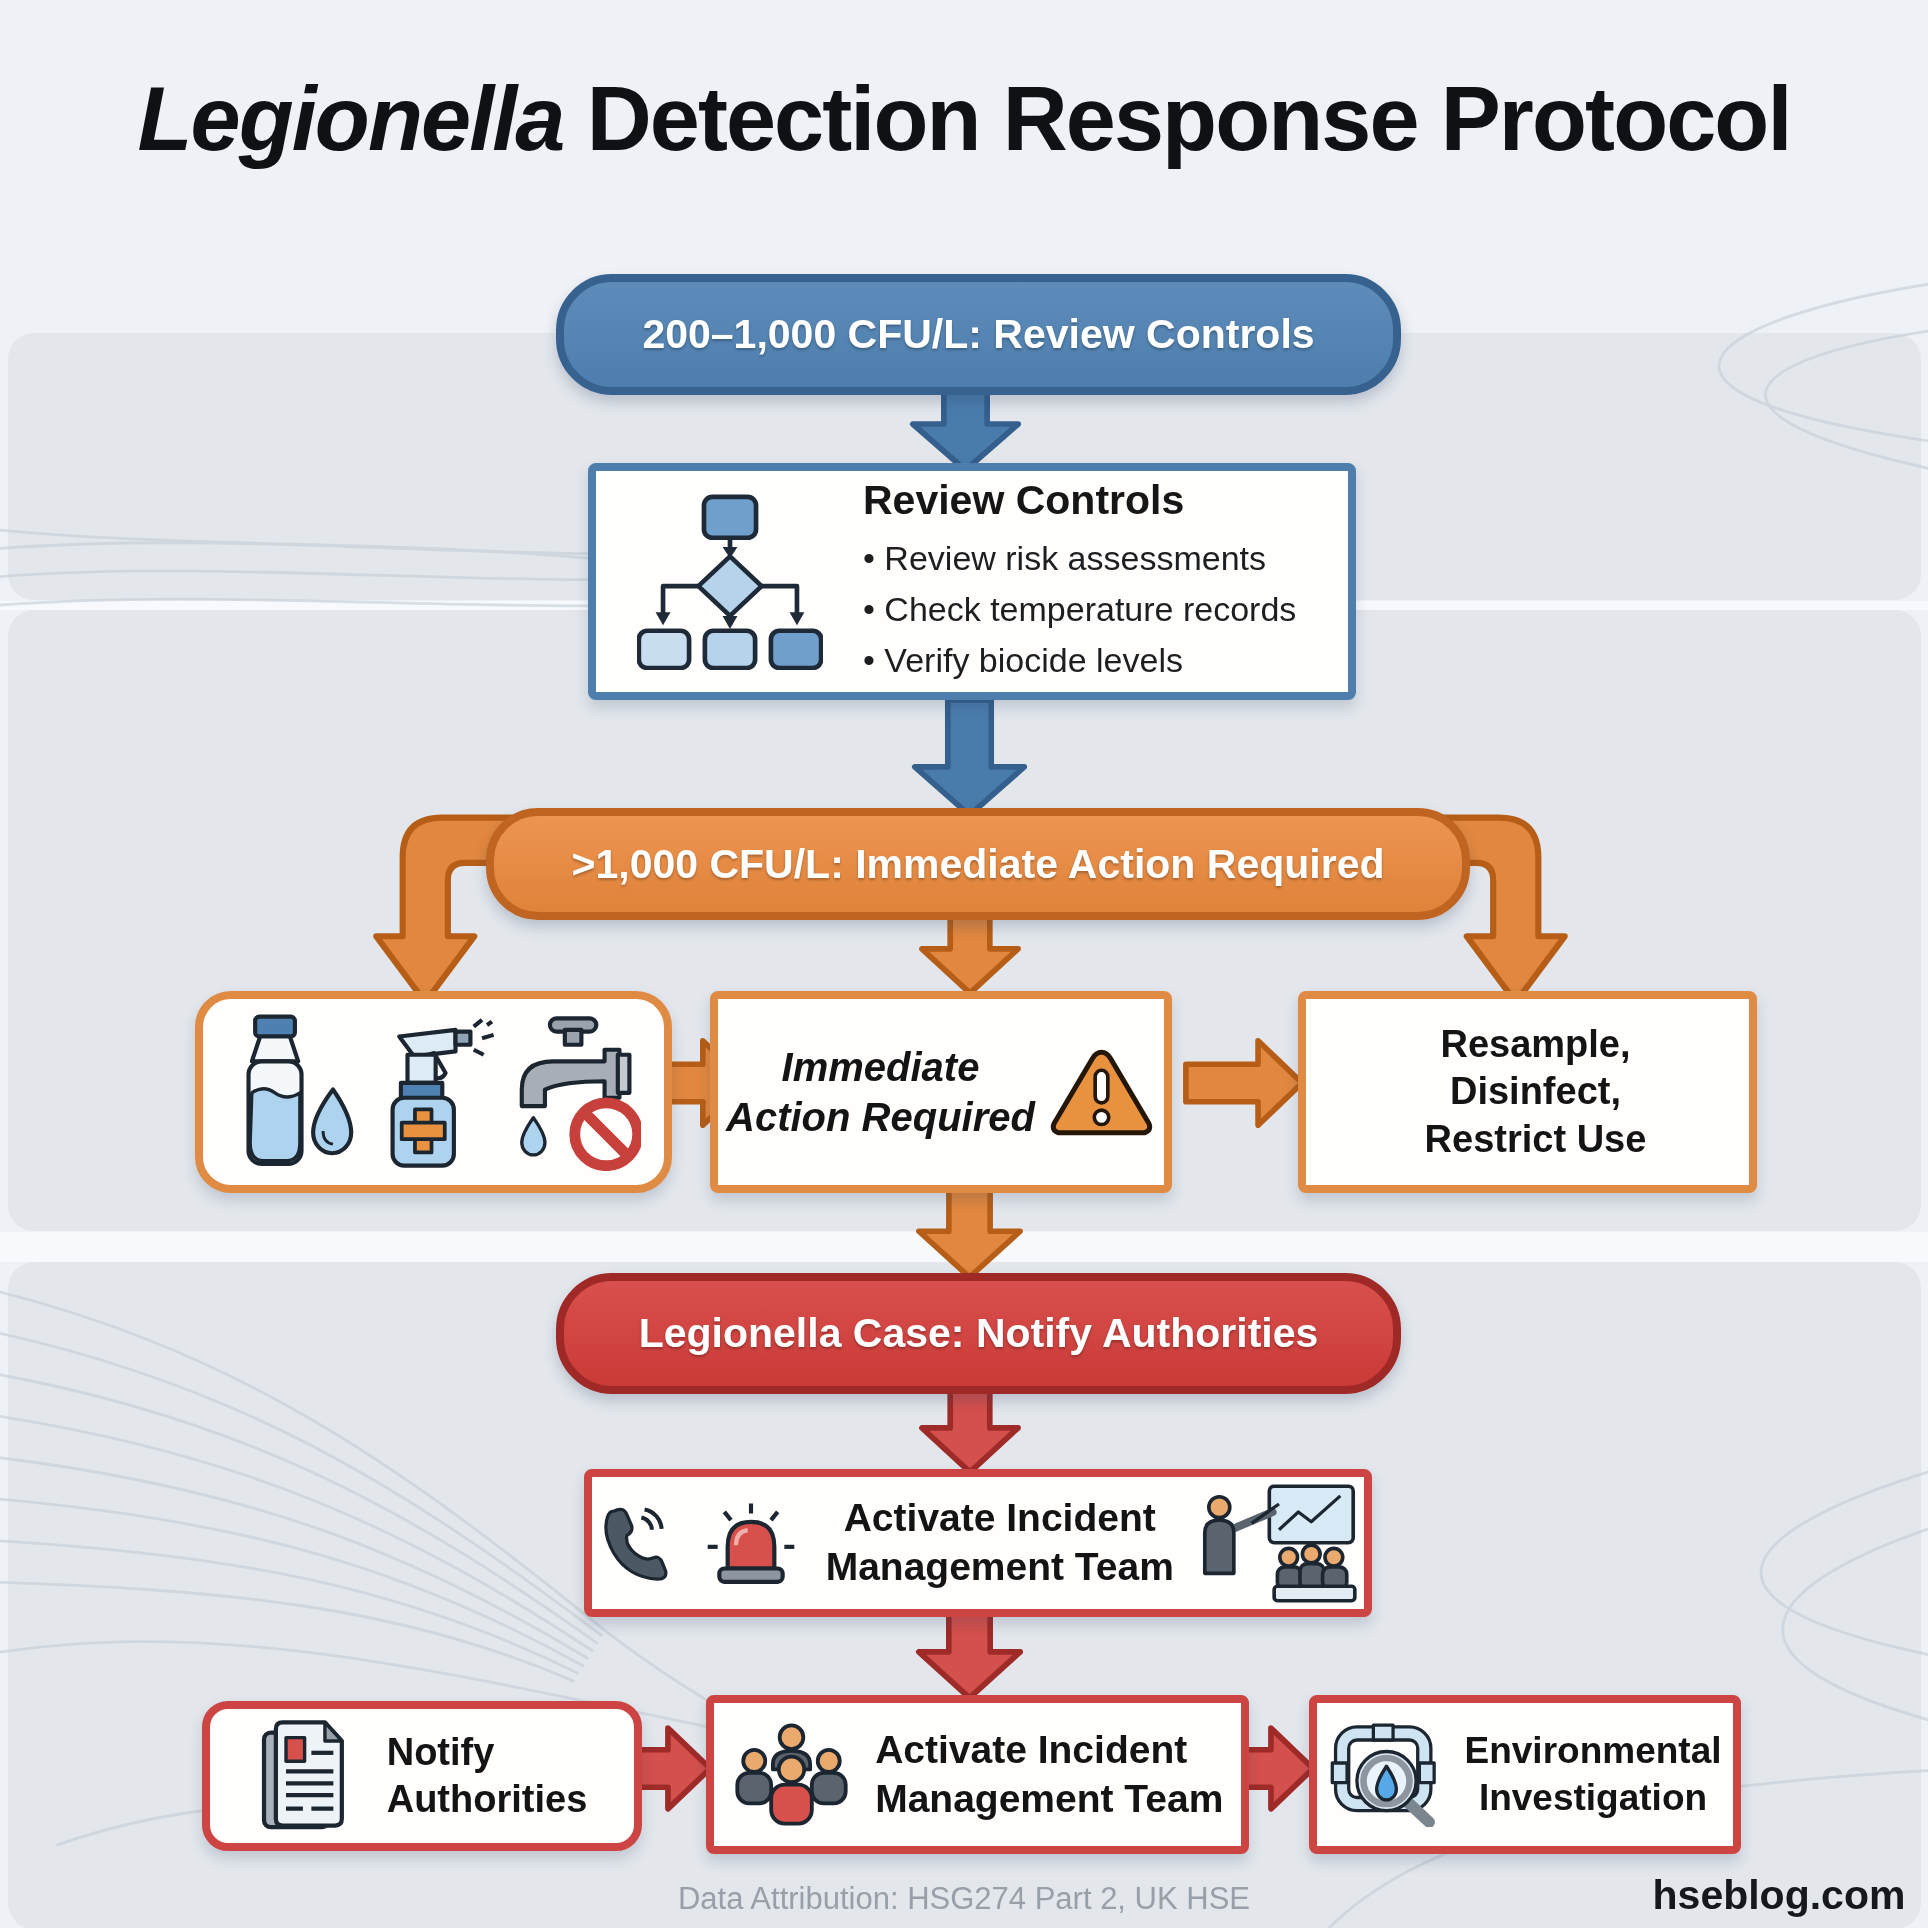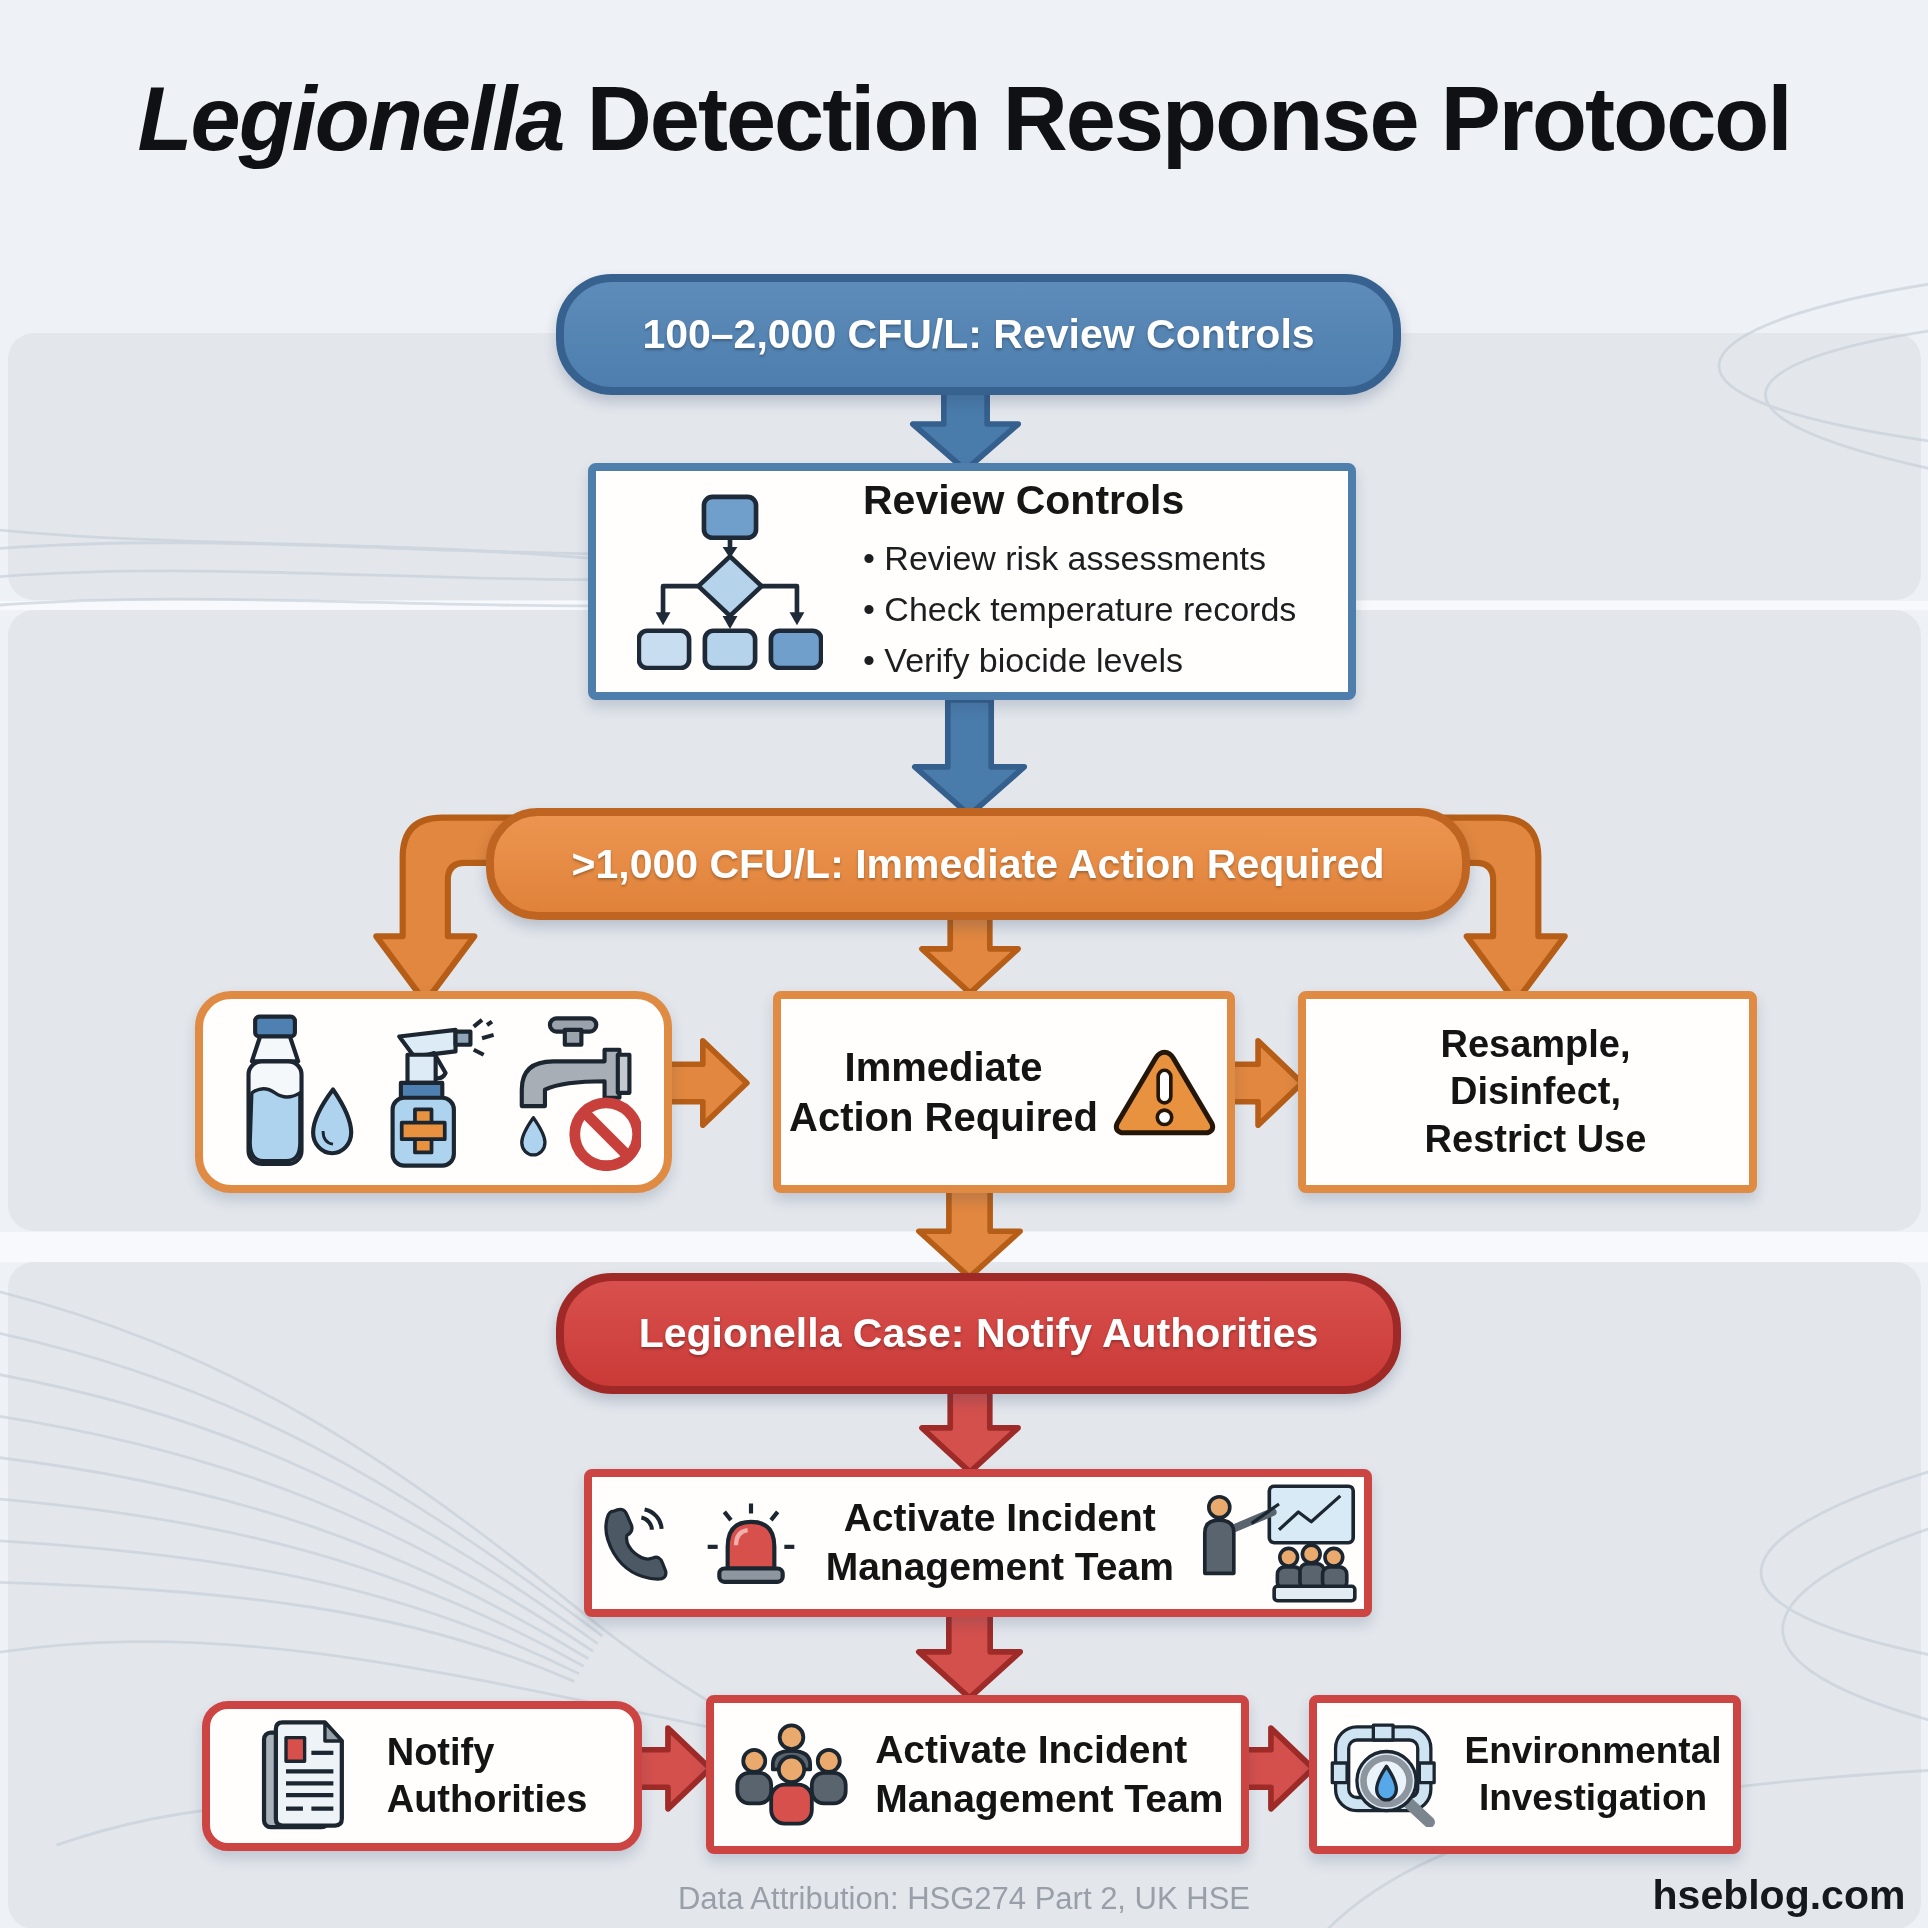--- a/index.html
+++ b/index.html
@@ -62,21 +62,21 @@
     <path d="M-30,1760 C300,1700 600,1820 1100,1900"></path>
     <path d="M2060,1560 C1860,1620 1760,1700 2060,1760"></path>
     <path d="M2060,1620 C1880,1680 1800,1760 2060,1830"></path>
     <path d="M1400,2060 C1500,1950 1700,1900 2060,1880"></path>
     <path d="M60,1960 Q260,1890 480,1935"></path>
   </svg>
 
   <div id="title"><span class="ital">Legionella</span><span> Detection Response Protocol</span></div>
 
   <div class="pill pill-blue" style="left:556px;top:274px;width:829px;height:105px;">
-    <span>100–2,000 CFU/L: Review Controls</span>
+    <span>200–1,000 CFU/L: Review Controls</span>
   </div>
 
   <svg class="arrow" style="left:909px;top:375px;" width="113" height="98" viewBox="0 0 120 104">
     <polygon points="37,3 83,3 83,52 116,52 60,101 4,52 37,52" fill="#4a7cab" stroke="#355f8c" stroke-width="6" stroke-linejoin="round"></polygon>
   </svg>
 
   <div class="fbox b-blue" style="left:588px;top:463px;width:768px;height:237px;justify-content:flex-start;padding-left:41px;box-sizing:border-box;">
     <svg class="icon" width="186" height="177" viewBox="0 0 200 190" stroke="#1e2a38" stroke-width="5" stroke-linejoin="round">
       <rect x="72" y="4" width="56" height="44" rx="9" fill="#6f9fca"></rect>
       <line x1="100" y1="48" x2="100" y2="60" fill="none"></line>
@@ -162,21 +162,21 @@
         <circle cx="112" cy="146" r="38" fill="none" stroke="#c8403c" stroke-width="13"></circle>
         <line x1="85" y1="119" x2="139" y2="173" stroke="#c8403c" stroke-width="13"></line>
       </g>
     </svg>
   </div>
 
   <svg class="arrow" style="left:650px;top:1038px;" width="100" height="90" viewBox="0 0 106 96">
     <polygon points="3,28 56,28 56,3 103,48 56,93 56,68 3,68" fill="#e1873f" stroke="#b65e17" stroke-width="6" stroke-linejoin="round"></polygon>
   </svg>
 
-  <div class="fbox b-orange" style="left:773px;top:991px;width:446px;height:186px;gap:12px;">
+  <div class="fbox b-orange" style="left:710px;top:991px;width:446px;height:186px;gap:12px;font-style:italic;">
     <div class="multiline" style="font-size:40px;">Immediate
 Action Required</div>
     <svg class="icon" width="109" height="94" viewBox="0 0 120 104">
       <path d="M60,8 Q66,8 70,15 L112,86 Q116,94 108,97 L12,97 Q4,94 8,86 L50,15 Q54,8 60,8 Z" fill="#e8913f" stroke="#241708" stroke-width="5.5" stroke-linejoin="round"></path>
       <rect x="53" y="28" width="14" height="36" rx="7" fill="#fff" stroke="#241708" stroke-width="4"></rect>
       <circle cx="60" cy="80" r="8" fill="#fff" stroke="#241708" stroke-width="4"></circle>
     </svg>
   </div>
 
   <svg class="arrow" style="left:1183px;top:1038px;" width="122" height="90" viewBox="0 0 130 96">

